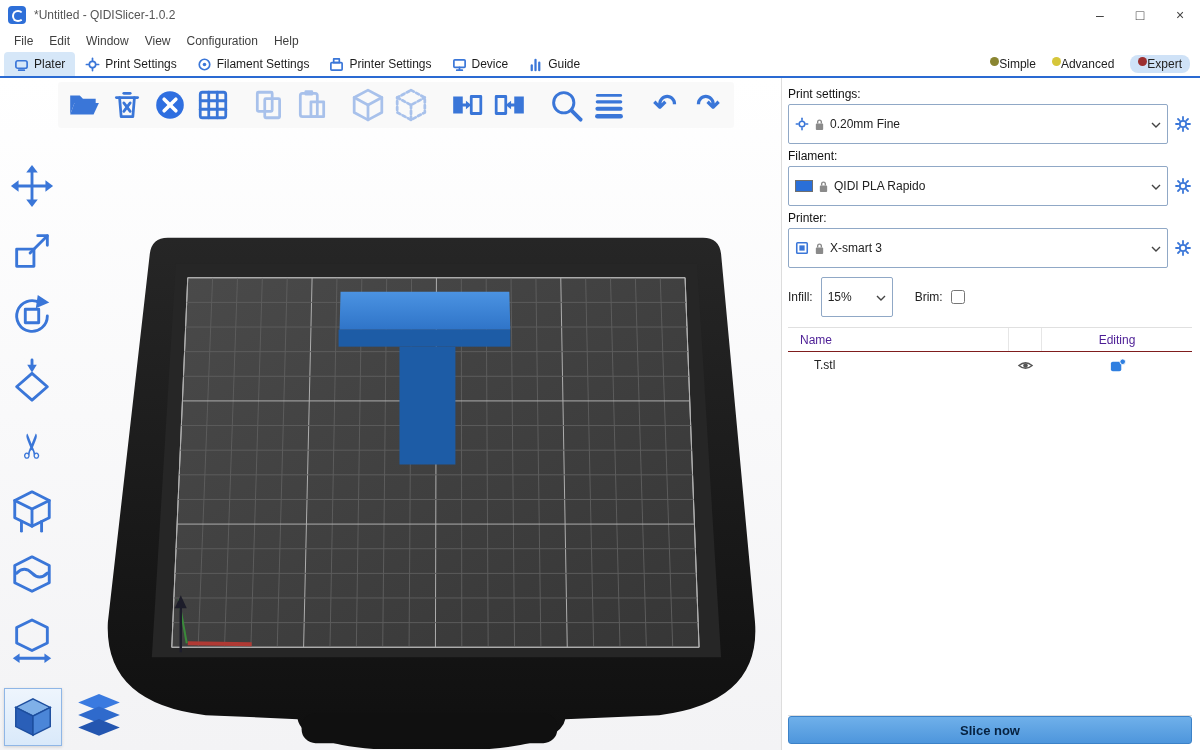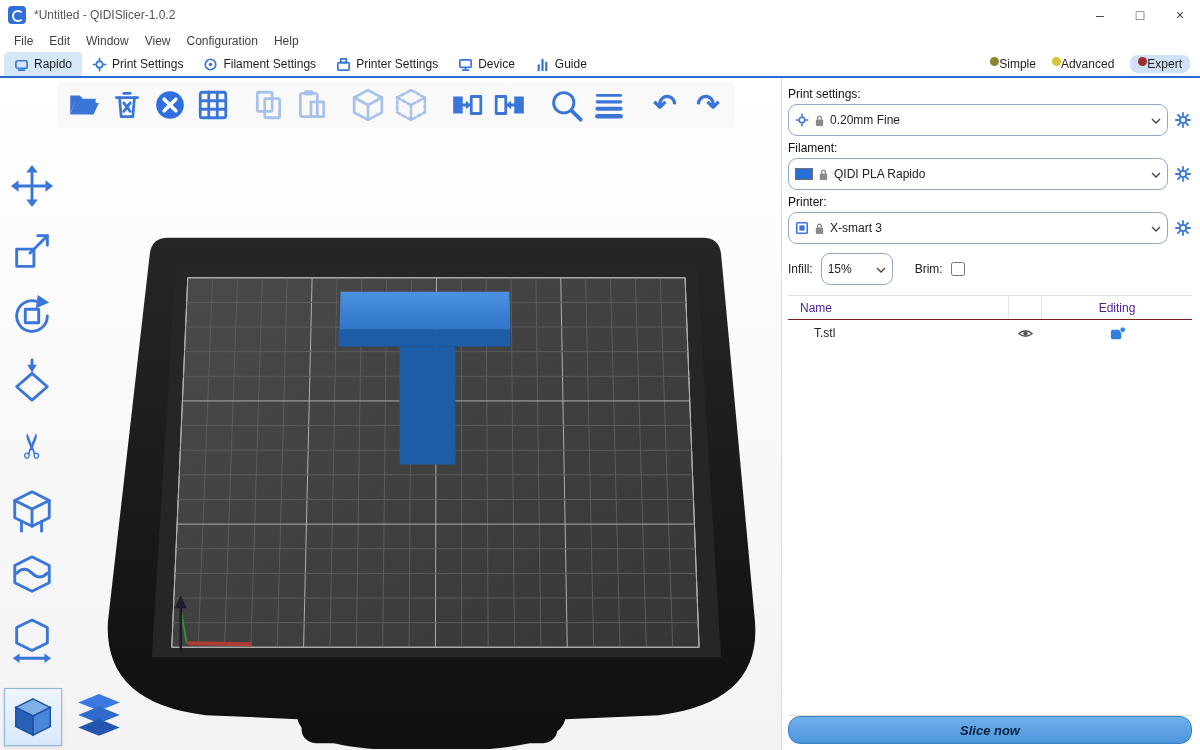--- a/index.html
+++ b/index.html
@@ -55,21 +55,21 @@
   .ic .f { fill:#3a76d8; stroke:none; }
   .ic.lg * { stroke-width:3; }
   .ic.lg .f { stroke:none; }
   .ic.sm * { stroke-width:1.8; }
   .ic.dis { opacity:.42; }
   .glyph { color:#3a76d8; font-size:28px; line-height:1; font-weight:bold; }
   .cutg { display:inline-block; transform:rotate(-90deg); font-size:34px; font-weight:normal; }
   
   .field-label { margin:5px 0 3px; color:#111; }
   .combo-row { display:flex; align-items:center; gap:6px; }
-  .combo { flex:1; height:32px; border:1px solid #90a8c6; border-radius:9px; background:#fff;
+  .combo { flex:1; height:40px; border:1px solid #90a8c6; border-radius:2px; background:#fff;
     display:flex; align-items:center; gap:5px; padding:0 6px; }
   .combo .chev { margin-left:auto; }
   .combo-text { white-space:nowrap; overflow:hidden; }
   .gear-btn { width:18px; height:20px; display:flex; align-items:center; justify-content:center; }
   .swatch { width:18px; height:12px; border:1px solid #6f6f6f; }
   .inline-row { display:flex; align-items:center; gap:8px; margin-top:9px; padding-right:16px; }
   .combo.small { flex:none; width:72px; }
   .combo.supports { flex:1; }
   input[type="checkbox"] { width:14px; height:14px; margin:0; }
   
@@ -77,23 +77,23 @@
     flex:1; display:flex; flex-direction:column; }
   .tbl-header { display:grid; grid-template-columns:1fr 34px 150px; height:24px; align-items:center;
     border-bottom:1px solid #7f1d1d; color:#4c1d95; }
   .th-name { padding-left:12px; }
   .th-eye { height:100%; border-left:1px solid #e6e6e6; border-right:1px solid #e6e6e6; }
   .th-editing { text-align:center; }
   .tbl-row { display:grid; grid-template-columns:1fr 34px 150px; height:26px; align-items:center; }
   .row-name { padding-left:26px; }
   .cell-center { display:flex; align-items:center; justify-content:center; }
   
-  .slice-btn { margin-top:auto; height:28px; border:1px solid #3c82c8; border-radius:12px;
+  .slice-btn { margin-top:auto; height:28px; border:1px solid #3c82c8; border-radius:3px;
     background:linear-gradient(#6fb0ea,#4e96dc); display:flex; align-items:center;
-    justify-content:center; font-weight:bold; font-size:13px; color:#06213f;font-style:italic; }
+    justify-content:center; font-weight:bold; font-size:13px; color:#06213f; }
 </style>
 </head>
 <body>
 
 <div class="titlebar">
   <div class="app-icon"></div>
   <div class="title-text">*Untitled - QIDISlicer-1.0.2</div>
   <div class="win-controls">
     <div class="win-btn">–</div>
     <div class="win-btn">□</div>
@@ -109,21 +109,21 @@
   <div class="menu-item">Configuration</div>
   <div class="menu-item">Help</div>
 </div>
 
 <div class="tabbar">
   <div class="tab selected">
     <svg class="ic sm" viewBox="0 0 16 16" width="15" height="15">
         <rect x="2" y="4" width="12" height="8" rx="2"></rect>
         <line x1="5" y1="14" x2="11" y2="14"></line>
       </svg>
-    <span class="tab-label">Rapido</span>
+    <span class="tab-label">Plater</span>
   </div>
   <div class="tab">
     <svg class="ic sm" viewBox="0 0 16 16" width="15" height="15">
         <circle cx="8" cy="8" r="3.4"></circle>
         <line x1="8" y1="1.5" x2="8" y2="4"></line>
         <line x1="8" y1="12" x2="8" y2="14.5"></line>
         <line x1="1.5" y1="8" x2="4" y2="8"></line>
         <line x1="12" y1="8" x2="14.5" y2="8"></line>
       </svg>
     <span class="tab-label">Print Settings</span>

